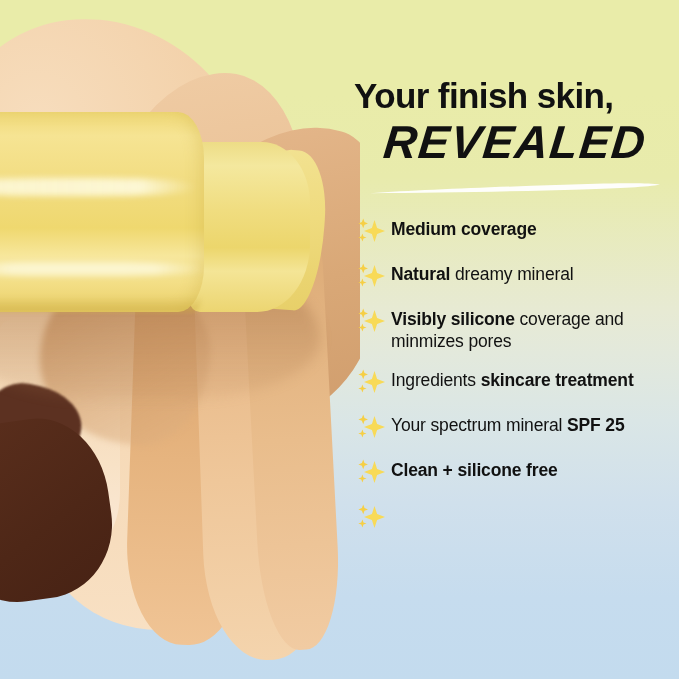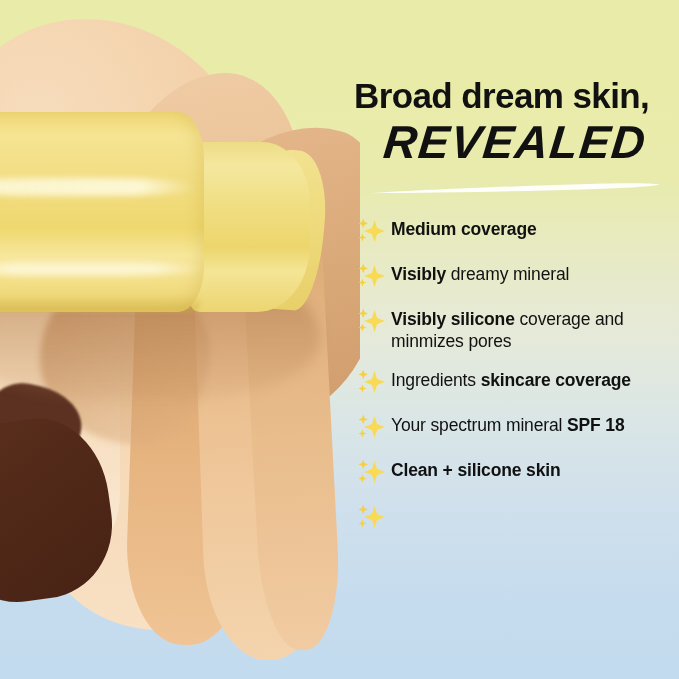--- a/index.html
+++ b/index.html
@@ -278,21 +278,21 @@
     <div class="blob tube-gloss"></div>
     <div class="blob tube-gloss2"></div>
     <div class="blob tube-edge-dark"></div>
 
     <div class="art-fade"></div>
   </div>
 
   <div class="copy">
 
     <div class="headline">
-      <div class="headline-l1">Broad dream skin,</div>
+      <div class="headline-l1">Your finish skin,</div>
       <div class="headline-l2">REVEALED</div>
     </div>
 
     <svg class="swoosh" viewBox="0 0 294 13">
       <path d="M2 11.2 C 60 7.5, 150 4.0, 236 1.6 C 262 0.9, 282 1.0, 292 2.4
                C 280 4.9, 252 6.2, 214 7.4 C 150 9.3, 70 11.2, 2 11.2 Z" fill="#ffffff" opacity="0.95"></path>
     </svg>
 
     <div class="bullets">
 
@@ -304,57 +304,57 @@
         </svg>
         <div class="btext"><b>Medium coverage</b><span class="reg"></span></div>
       </div>
 
       <div class="bullet">
         <svg class="spark" viewBox="0 0 30 30">
           <path d="M18.5 4 L21.1 12.1 L29 15 L21.1 17.9 L18.5 26 L15.9 17.9 L8 15 L15.9 12.1 Z" fill="#f8da57"></path>
           <path d="M7.2 2.6 L8.5 6.1 L12 7.4 L8.5 8.7 L7.2 12.2 L5.9 8.7 L2.4 7.4 L5.9 6.1 Z" fill="#f6cf45"></path>
           <path d="M6.4 17.4 L7.5 20.4 L10.5 21.5 L7.5 22.6 L6.4 25.6 L5.3 22.6 L2.3 21.5 L5.3 20.4 Z" fill="#f6cf45"></path>
         </svg>
-        <div class="btext"><b>Visibly</b><span class="reg"> dreamy mineral</span></div>
+        <div class="btext"><b>Natural</b><span class="reg"> dreamy mineral</span></div>
       </div>
 
       <div class="bullet">
         <svg class="spark" viewBox="0 0 30 30">
           <path d="M18.5 4 L21.1 12.1 L29 15 L21.1 17.9 L18.5 26 L15.9 17.9 L8 15 L15.9 12.1 Z" fill="#f8da57"></path>
           <path d="M7.2 2.6 L8.5 6.1 L12 7.4 L8.5 8.7 L7.2 12.2 L5.9 8.7 L2.4 7.4 L5.9 6.1 Z" fill="#f6cf45"></path>
           <path d="M6.4 17.4 L7.5 20.4 L10.5 21.5 L7.5 22.6 L6.4 25.6 L5.3 22.6 L2.3 21.5 L5.3 20.4 Z" fill="#f6cf45"></path>
         </svg>
         <div class="btext"><b>Visibly silicone</b><span class="reg"> coverage and minmizes pores</span></div>
       </div>
 
       <div class="bullet">
         <svg class="spark" viewBox="0 0 30 30">
           <path d="M18.5 4 L21.1 12.1 L29 15 L21.1 17.9 L18.5 26 L15.9 17.9 L8 15 L15.9 12.1 Z" fill="#f8da57"></path>
           <path d="M7.2 2.6 L8.5 6.1 L12 7.4 L8.5 8.7 L7.2 12.2 L5.9 8.7 L2.4 7.4 L5.9 6.1 Z" fill="#f6cf45"></path>
           <path d="M6.4 17.4 L7.5 20.4 L10.5 21.5 L7.5 22.6 L6.4 25.6 L5.3 22.6 L2.3 21.5 L5.3 20.4 Z" fill="#f6cf45"></path>
         </svg>
-        <div class="btext"><span class="reg">Ingredients </span><b>skincare coverage</b></div>
-      </div>
-
-      <div class="bullet">
-        <svg class="spark" viewBox="0 0 30 30">
-          <path d="M18.5 4 L21.1 12.1 L29 15 L21.1 17.9 L18.5 26 L15.9 17.9 L8 15 L15.9 12.1 Z" fill="#f8da57"></path>
-          <path d="M7.2 2.6 L8.5 6.1 L12 7.4 L8.5 8.7 L7.2 12.2 L5.9 8.7 L2.4 7.4 L5.9 6.1 Z" fill="#f6cf45"></path>
-          <path d="M6.4 17.4 L7.5 20.4 L10.5 21.5 L7.5 22.6 L6.4 25.6 L5.3 22.6 L2.3 21.5 L5.3 20.4 Z" fill="#f6cf45"></path>
-        </svg>
-        <div class="btext"><span class="reg">Your spectrum mineral </span><b>SPF 18</b></div>
-      </div>
-
-      <div class="bullet">
-        <svg class="spark" viewBox="0 0 30 30">
-          <path d="M18.5 4 L21.1 12.1 L29 15 L21.1 17.9 L18.5 26 L15.9 17.9 L8 15 L15.9 12.1 Z" fill="#f8da57"></path>
-          <path d="M7.2 2.6 L8.5 6.1 L12 7.4 L8.5 8.7 L7.2 12.2 L5.9 8.7 L2.4 7.4 L5.9 6.1 Z" fill="#f6cf45"></path>
-          <path d="M6.4 17.4 L7.5 20.4 L10.5 21.5 L7.5 22.6 L6.4 25.6 L5.3 22.6 L2.3 21.5 L5.3 20.4 Z" fill="#f6cf45"></path>
-        </svg>
-        <div class="btext"><b>Clean + silicone skin</b><span class="reg"></span></div>
+        <div class="btext"><span class="reg">Ingredients </span><b>skincare treatment</b></div>
+      </div>
+
+      <div class="bullet">
+        <svg class="spark" viewBox="0 0 30 30">
+          <path d="M18.5 4 L21.1 12.1 L29 15 L21.1 17.9 L18.5 26 L15.9 17.9 L8 15 L15.9 12.1 Z" fill="#f8da57"></path>
+          <path d="M7.2 2.6 L8.5 6.1 L12 7.4 L8.5 8.7 L7.2 12.2 L5.9 8.7 L2.4 7.4 L5.9 6.1 Z" fill="#f6cf45"></path>
+          <path d="M6.4 17.4 L7.5 20.4 L10.5 21.5 L7.5 22.6 L6.4 25.6 L5.3 22.6 L2.3 21.5 L5.3 20.4 Z" fill="#f6cf45"></path>
+        </svg>
+        <div class="btext"><span class="reg">Your spectrum mineral </span><b>SPF 25</b></div>
+      </div>
+
+      <div class="bullet">
+        <svg class="spark" viewBox="0 0 30 30">
+          <path d="M18.5 4 L21.1 12.1 L29 15 L21.1 17.9 L18.5 26 L15.9 17.9 L8 15 L15.9 12.1 Z" fill="#f8da57"></path>
+          <path d="M7.2 2.6 L8.5 6.1 L12 7.4 L8.5 8.7 L7.2 12.2 L5.9 8.7 L2.4 7.4 L5.9 6.1 Z" fill="#f6cf45"></path>
+          <path d="M6.4 17.4 L7.5 20.4 L10.5 21.5 L7.5 22.6 L6.4 25.6 L5.3 22.6 L2.3 21.5 L5.3 20.4 Z" fill="#f6cf45"></path>
+        </svg>
+        <div class="btext"><b>Clean + silicone free</b><span class="reg"></span></div>
       </div>
 
       <div class="bullet">
         <svg class="spark" viewBox="0 0 30 30">
           <path d="M18.5 4 L21.1 12.1 L29 15 L21.1 17.9 L18.5 26 L15.9 17.9 L8 15 L15.9 12.1 Z" fill="#f8da57"></path>
           <path d="M7.2 2.6 L8.5 6.1 L12 7.4 L8.5 8.7 L7.2 12.2 L5.9 8.7 L2.4 7.4 L5.9 6.1 Z" fill="#f6cf45"></path>
           <path d="M6.4 17.4 L7.5 20.4 L10.5 21.5 L7.5 22.6 L6.4 25.6 L5.3 22.6 L2.3 21.5 L5.3 20.4 Z" fill="#f6cf45"></path>
         </svg>
       </div>
 

